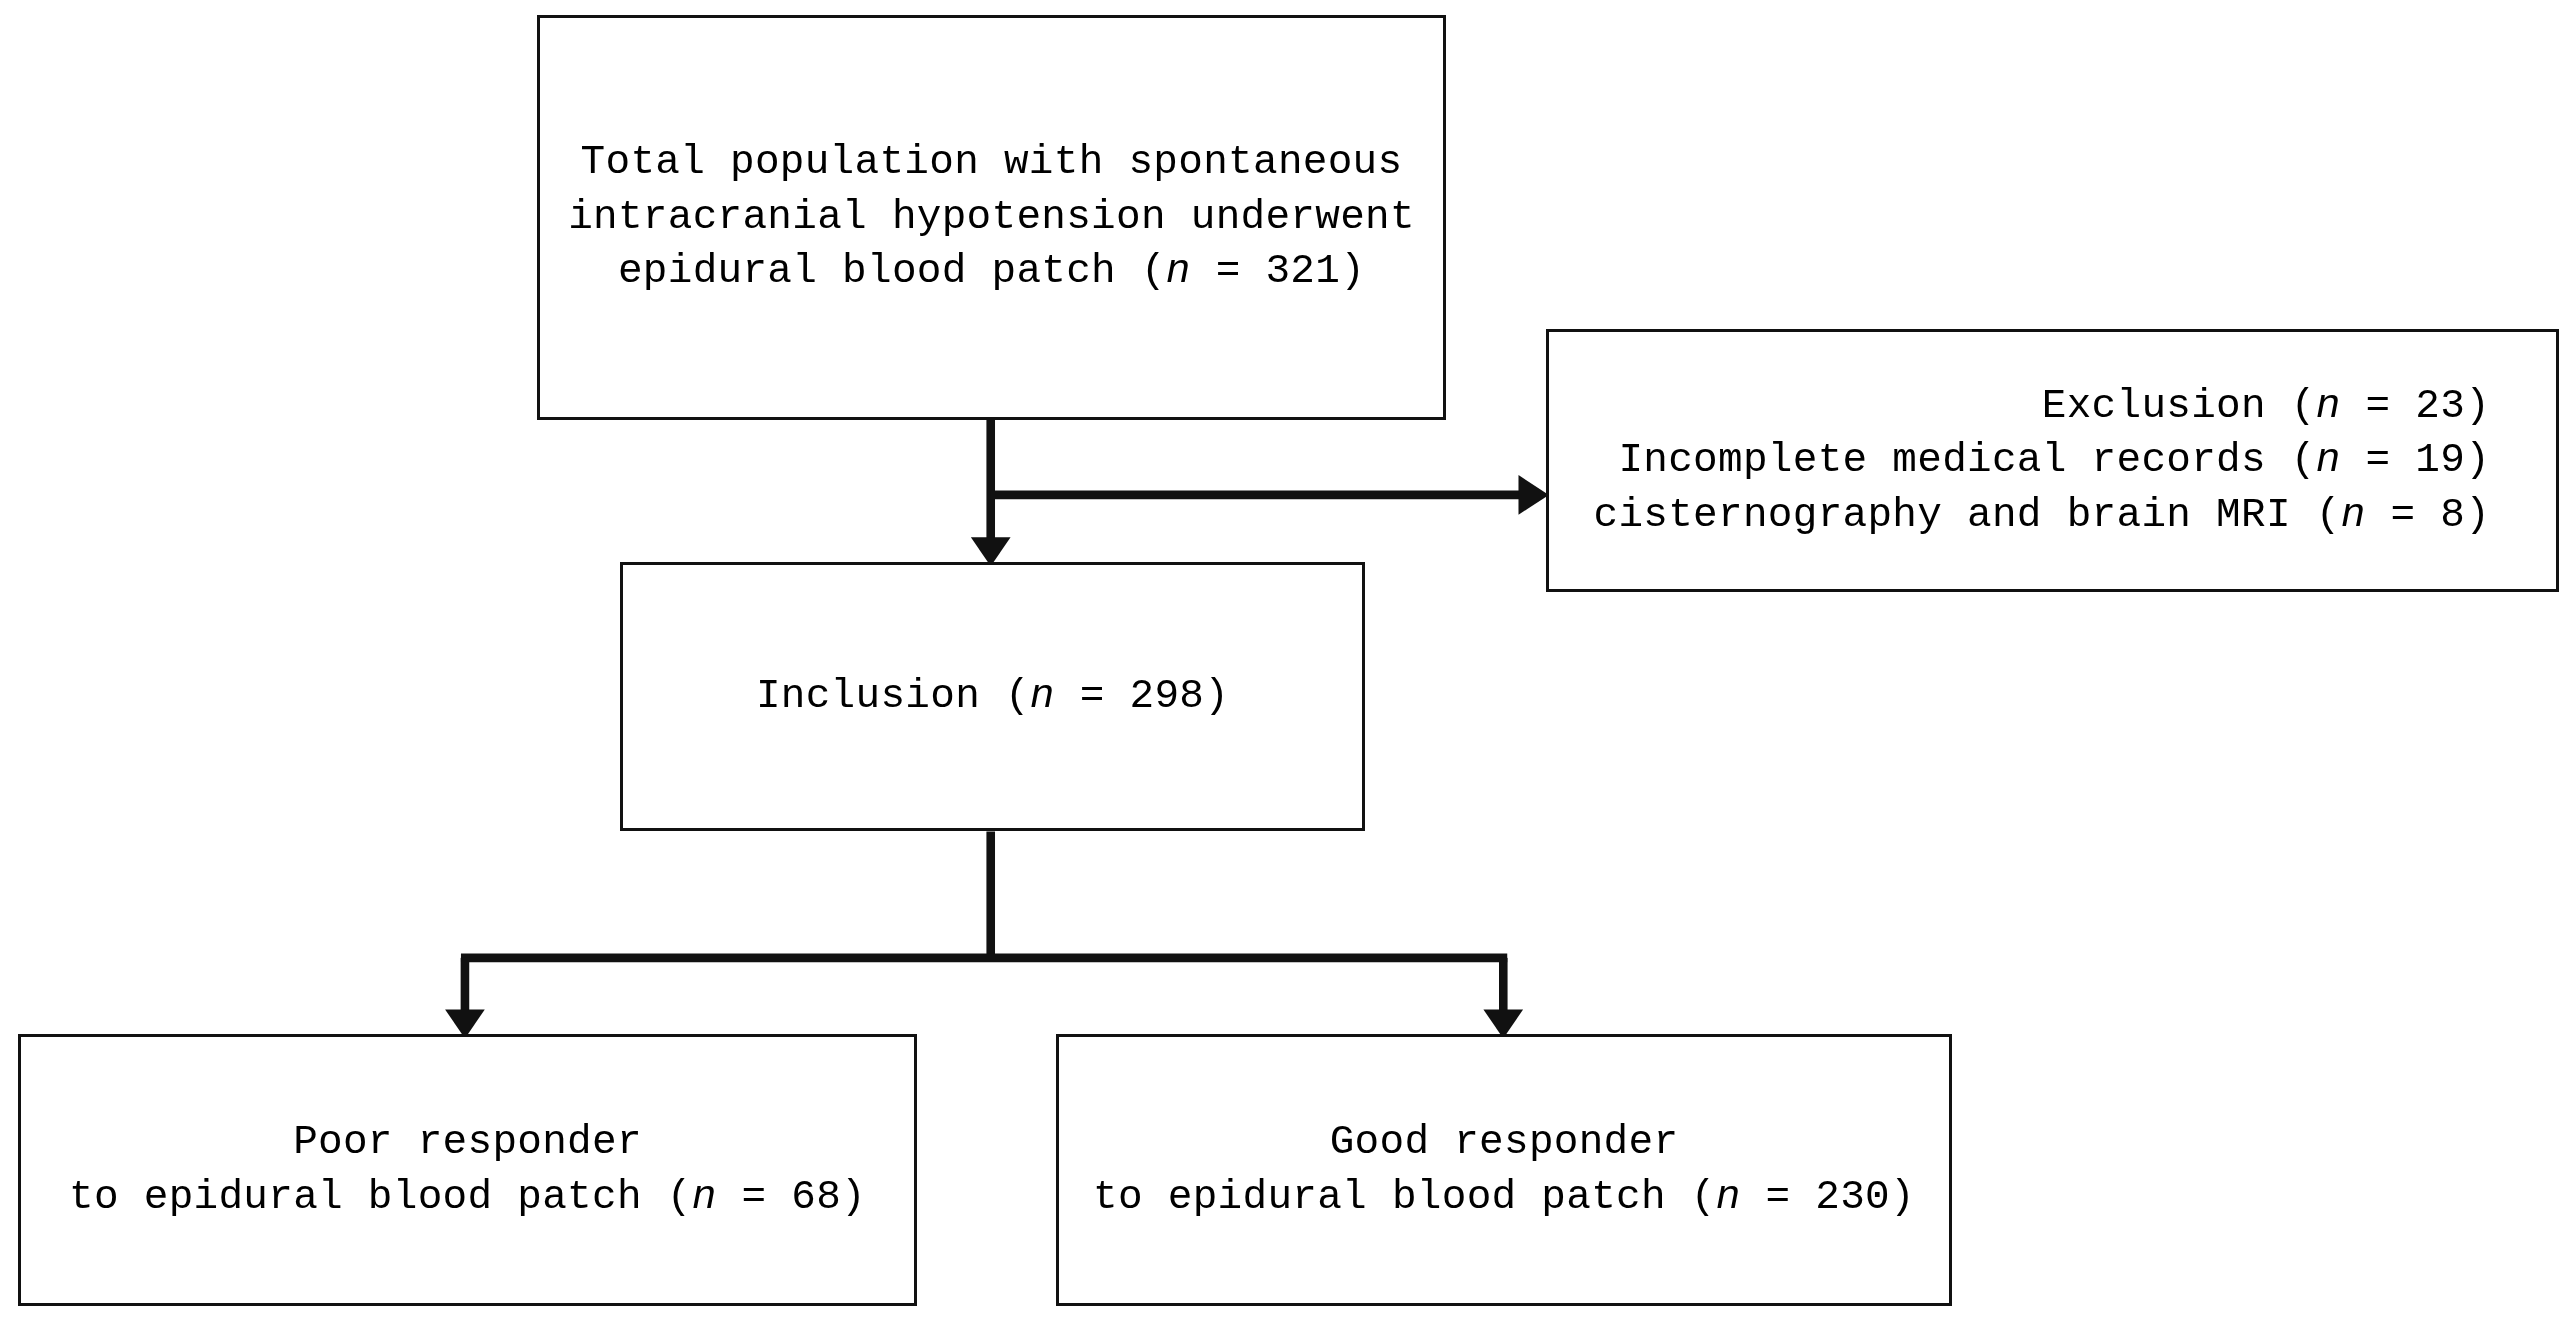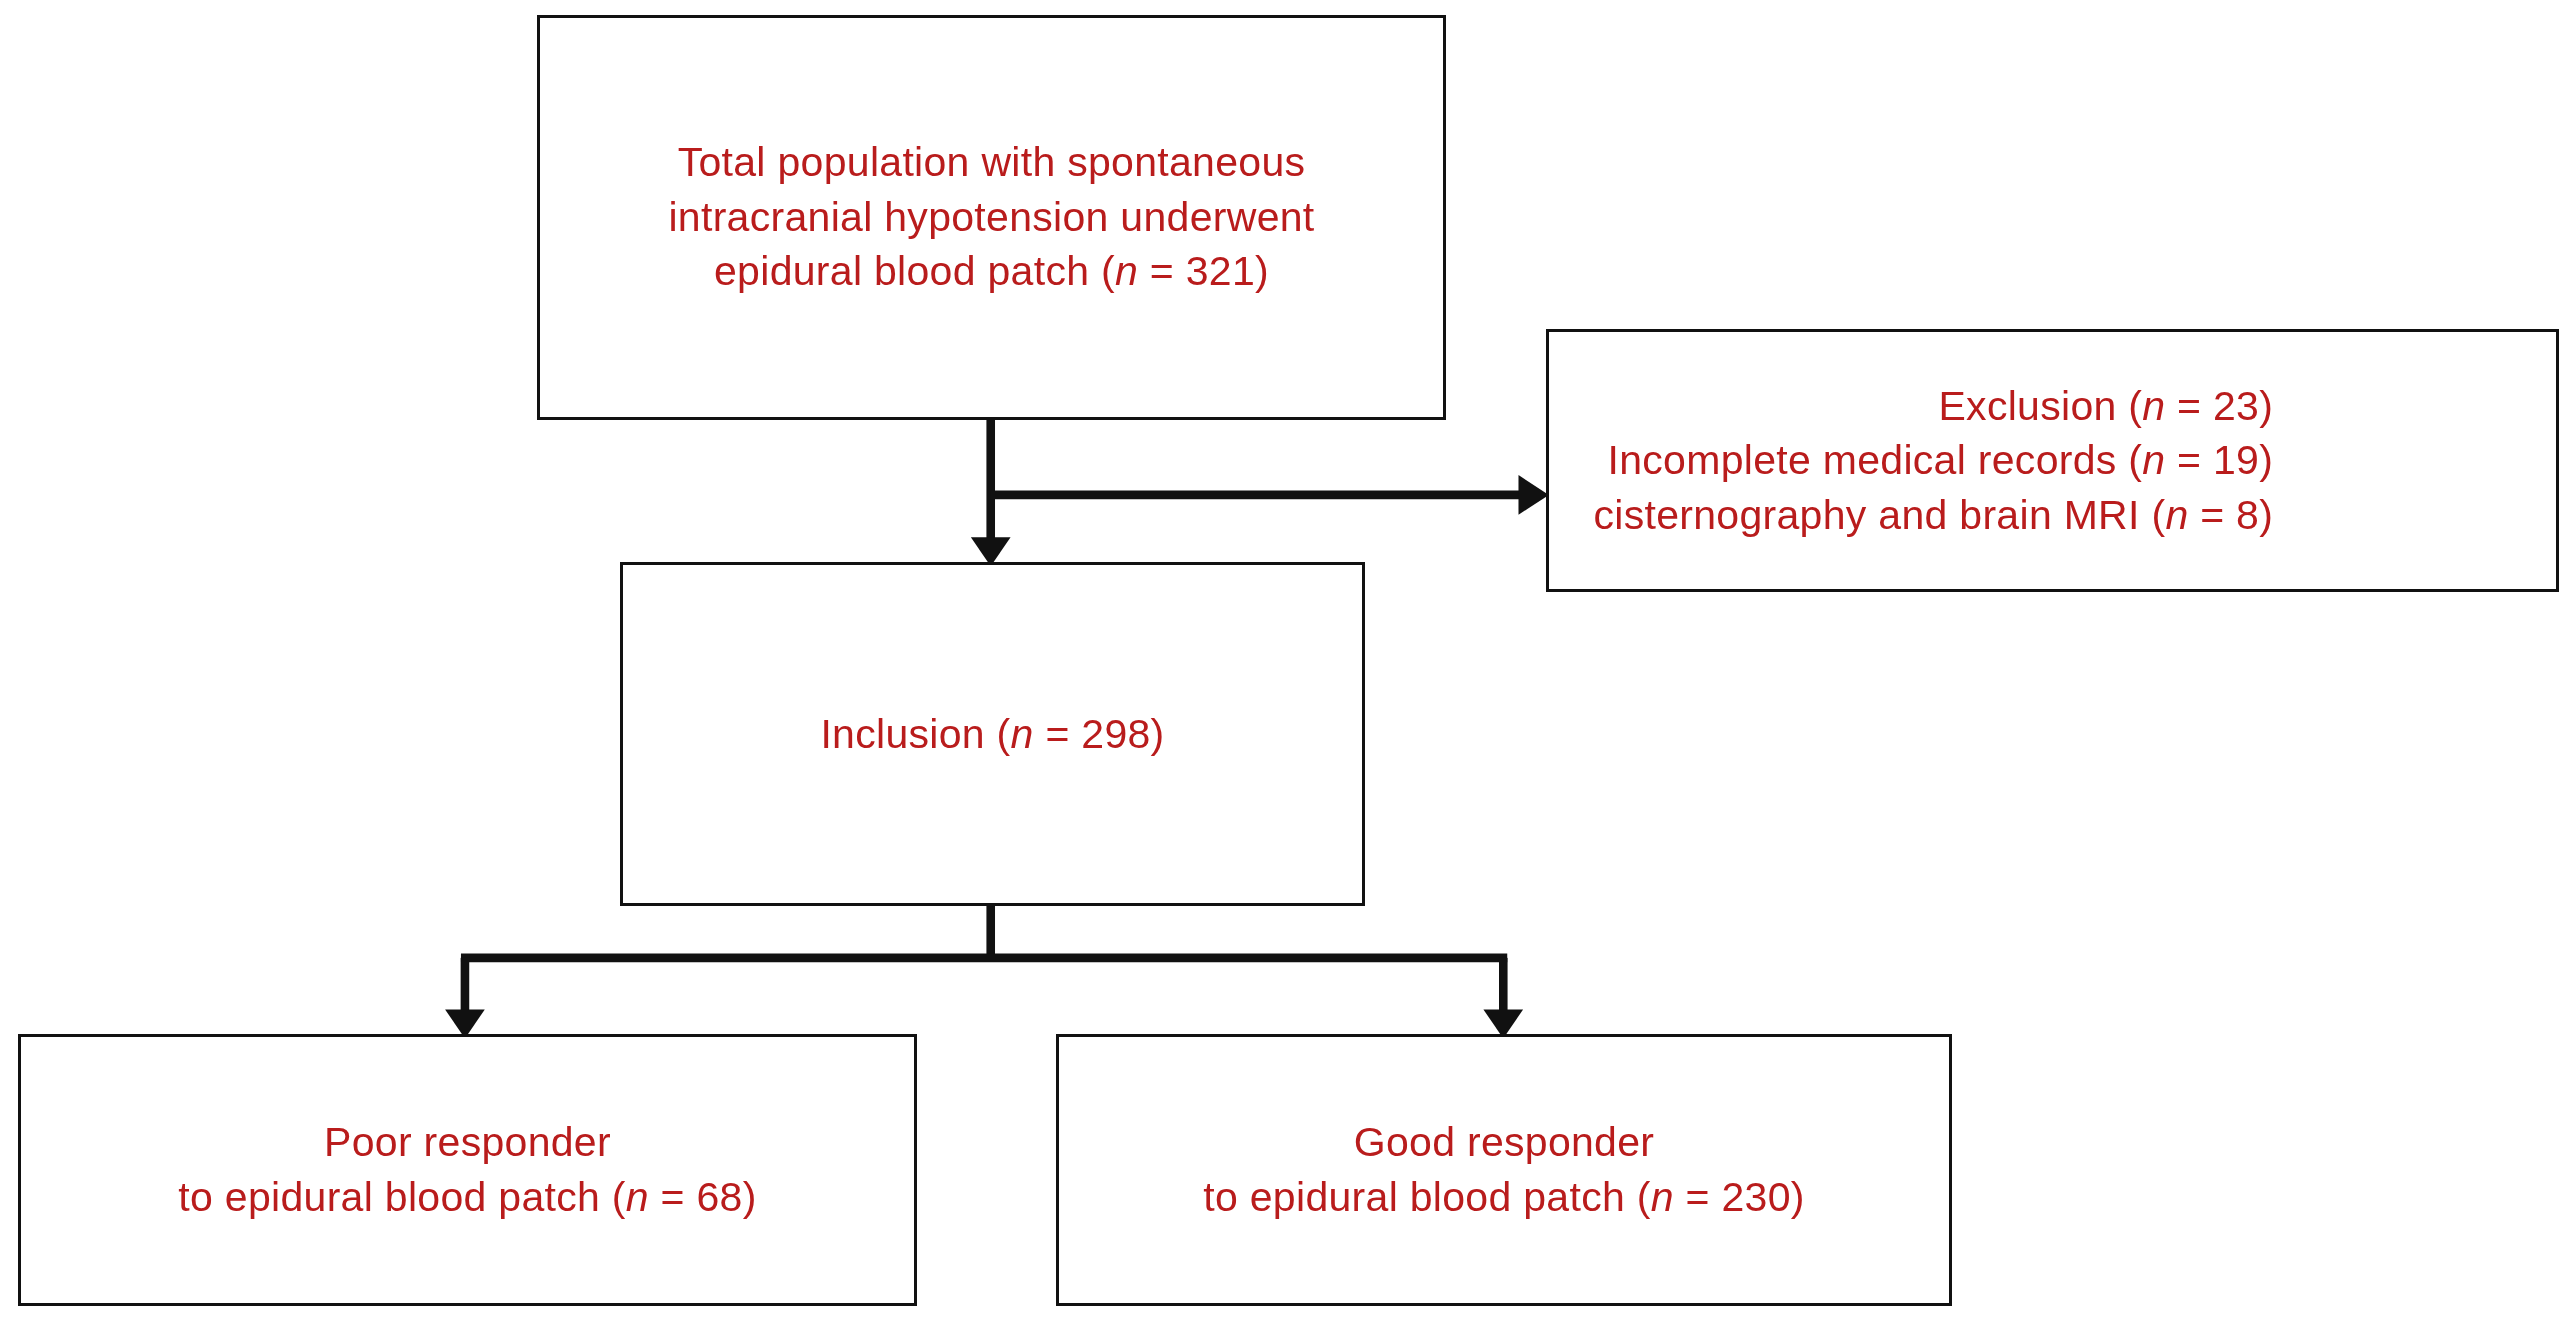--- a/index.html
+++ b/index.html
@@ -27,35 +27,35 @@
     position: absolute;
     box-sizing: border-box;
     border: 3.3px solid #111111;
     background: #ffffff;
     display: flex;
     align-items: center;
     justify-content: center;
     z-index: 2;
   }
   .node-text {
-    font-family: Liberation Sans, sans-serif;
+    font-family: Liberation Mono, monospace;
     font-size: 41px;
     line-height: 1.33;
-    color: #b91c1c;
+    color: #000000;
     letter-spacing: 0.3px;
   }
   .center-text { text-align: center; }
   .left-text  { text-align: right; }
   .ital { font-style: italic; }
   .indent { display: block; padding-left: 30px; }
 
   
   #box-total      { left: 537px;  top: 14.5px;   width: 909px; height: 405px; }
   #box-exclusion  { left: 1546px; top: 329px;  width: 1013px; height: 263px; padding: 0 0 0 14.5px; justify-content: flex-start; }
-  #box-inclusion  { left: 620px;  top: 562px;  width: 745px; height: 344px; }
+  #box-inclusion  { left: 620px;  top: 562px;  width: 745px; height: 269px; }
   #box-poor       { left: 18px;   top: 1034px; width: 899px; height: 272px; }
   #box-good       { left: 1056px; top: 1034px; width: 896px; height: 272px; justify-content: center; }
 </style>
 </head>
 <body>
 
 <div id="canvas">
 
   <svg class="flow-svg" viewBox="0 0 3895 2027">
     <defs>

